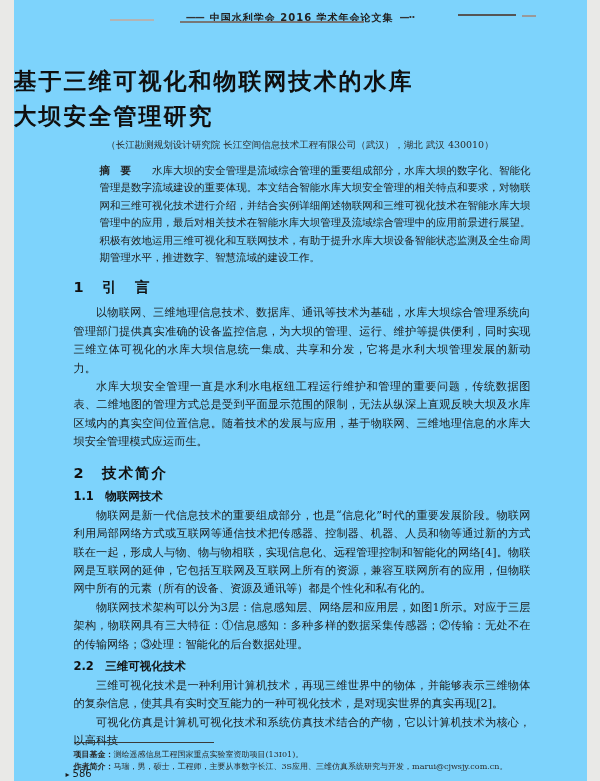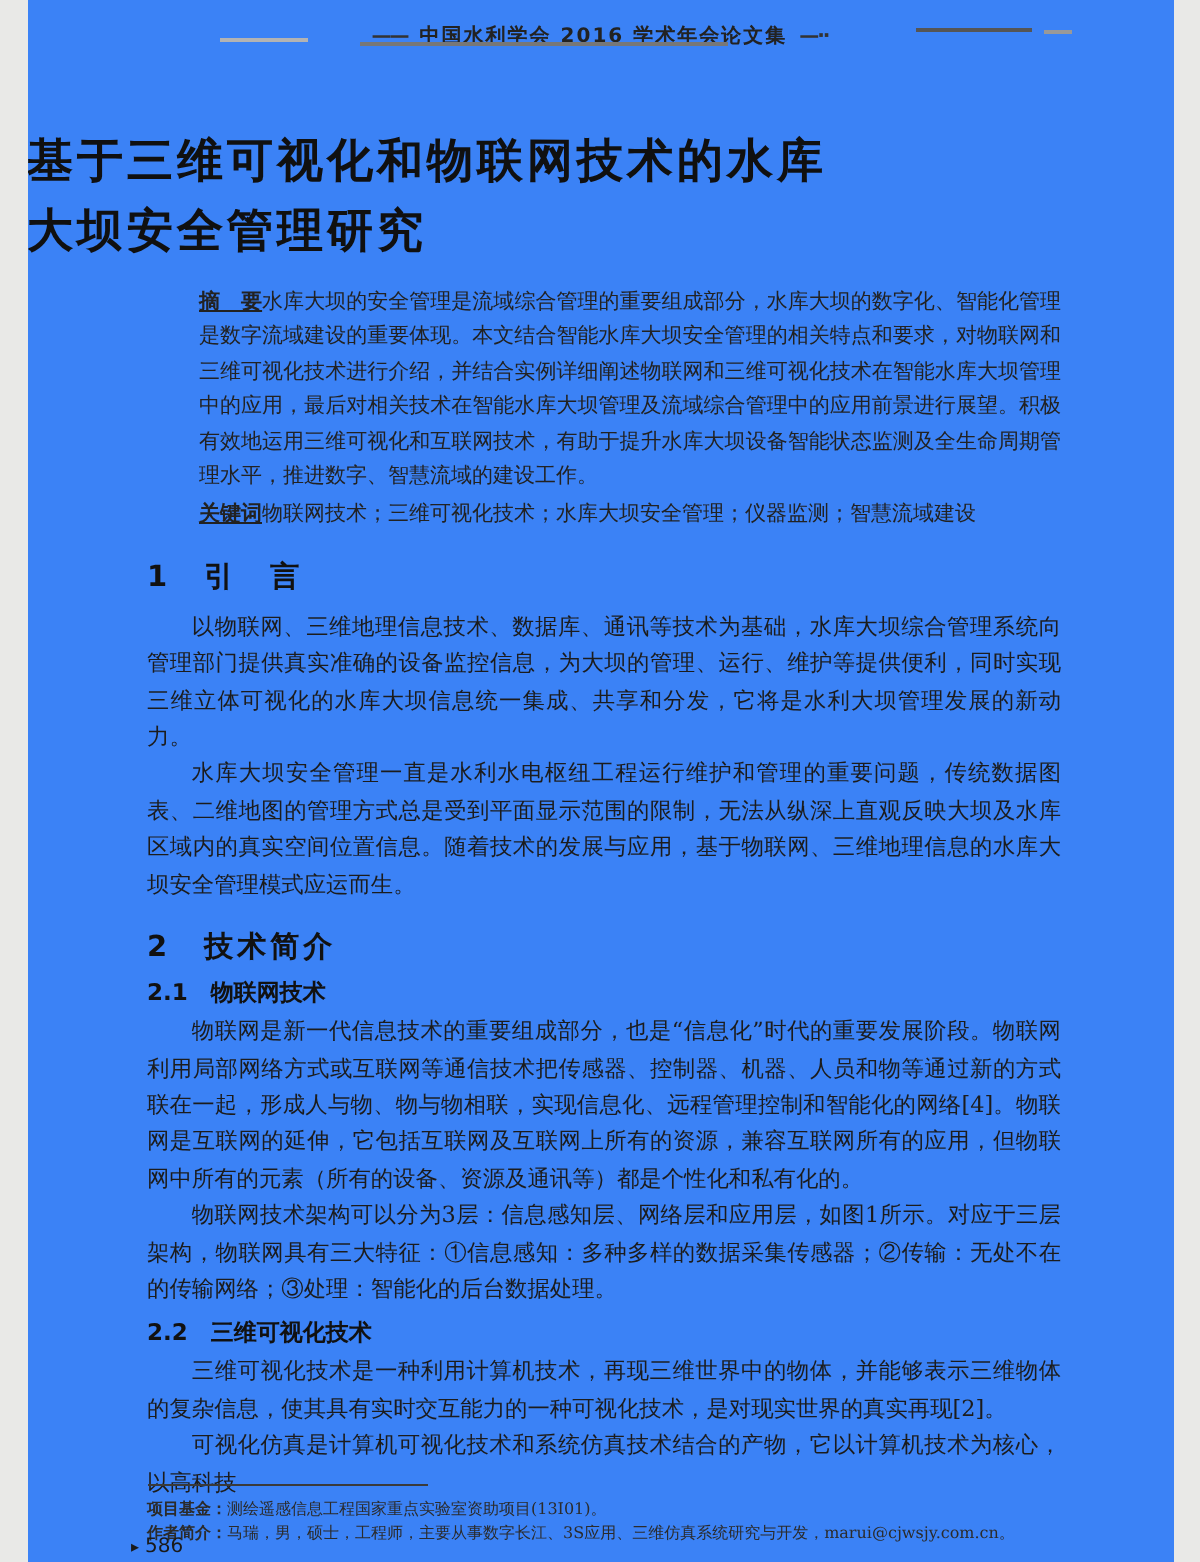--- a/index.html
+++ b/index.html
@@ -1,21 +1,21 @@
 <!DOCTYPE html>
 <html><head>
 <meta charset="utf-8">
 <style>
   * { margin:0; padding:0; box-sizing:border-box; }
   html,body { background:#e9e9e7; }
   .page {
     position:relative;
     width:573px; height:781px;
     margin:0 auto;
-    background:#3b82f6;
+    background:#7dd3fc;
     overflow:hidden;
     color:#1c1c1c;
     font-family:"DejaVu Serif", serif;
   }
   
   .artifact { position:absolute; background:#8a8a8a; }
   .art-left    { left:96px;  top:19px; width:44px;  height:2px; background:#b3b3b3; }
   .art-under   { left:166px; top:21px; width:184px; height:1.5px; background:#777; }
   .art-right   { left:444px; top:14px; width:58px;  height:2px; background:#555; }
   .art-dots    { left:508px; top:15px; width:14px;  height:1.5px; background:#999; }
@@ -58,21 +58,21 @@
   .content { padding:0 56px 0 60px; }
 
   .abstract-block {
     margin-top:10px;
     padding-left:26px;
     font-size:10.5px;
     line-height:17.4px;
     text-align:justify;
     color:#222;
   }
-  .abstract-block .lbl { font-weight:bold; font-family:"DejaVu Sans", sans-serif; margin-right:0;text-decoration:underline; }
+  .abstract-block .lbl { font-weight:bold; font-family:"DejaVu Sans", sans-serif; margin-right:21px; }
   .kw-line { margin-top:2px; }
 
   h2.sec {
     margin-top:12px; margin-bottom:7px;
     font-size:14.5px; font-weight:bold;
     font-family:"DejaVu Sans", sans-serif;
     color:#111; letter-spacing:2px;
   }
   h2.sec2 { margin-top:12px; margin-bottom:6px; }
   h3.subsec {
@@ -118,35 +118,35 @@
   <div class="header">
     <span class="hdash">——</span><span>中国水利学会 2016 学术年会论文集</span><span class="hdash">—··</span>
   </div>
 
   <h1 class="title">
     <span>基于三维可视化和物联网技术的水库</span><br>
     <span>大坝安全管理研究</span>
   </h1>
 
 
+  <div class="affiliation">（长江勘测规划设计研究院 长江空间信息技术工程有限公司（武汉），湖北 武汉 430010）</div>
 
   <div class="content">
 
     <div class="abstract-block">
       <p><span class="lbl">摘　要</span><span>水库大坝的安全管理是流域综合管理的重要组成部分，水库大坝的数字化、智能化管理是数字流域建设的重要体现。本文结合智能水库大坝安全管理的相关特点和要求，对物联网和三维可视化技术进行介绍，并结合实例详细阐述物联网和三维可视化技术在智能水库大坝管理中的应用，最后对相关技术在智能水库大坝管理及流域综合管理中的应用前景进行展望。积极有效地运用三维可视化和互联网技术，有助于提升水库大坝设备智能状态监测及全生命周期管理水平，推进数字、智慧流域的建设工作。</span></p>
-      <p class="kw-line"><span class="lbl">关键词</span><span>物联网技术；三维可视化技术；水库大坝安全管理；仪器监测；智慧流域建设</span></p>
     </div>
 
     <h2 class="sec">1　引　言</h2>
     <p class="body-p">以物联网、三维地理信息技术、数据库、通讯等技术为基础，水库大坝综合管理系统向管理部门提供真实准确的设备监控信息，为大坝的管理、运行、维护等提供便利，同时实现三维立体可视化的水库大坝信息统一集成、共享和分发，它将是水利大坝管理发展的新动力。</p>
     <p class="body-p">水库大坝安全管理一直是水利水电枢纽工程运行维护和管理的重要问题，传统数据图表、二维地图的管理方式总是受到平面显示范围的限制，无法从纵深上直观反映大坝及水库区域内的真实空间位置信息。随着技术的发展与应用，基于物联网、三维地理信息的水库大坝安全管理模式应运而生。</p>
 
     <h2 class="sec sec2">2　技术简介</h2>
 
-    <h3 class="subsec">2.1　物联网技术</h3>
+    <h3 class="subsec">1.1　物联网技术</h3>
     <p class="body-p">物联网是新一代信息技术的重要组成部分，也是“信息化”时代的重要发展阶段。物联网利用局部网络方式或互联网等通信技术把传感器、控制器、机器、人员和物等通过新的方式联在一起，形成人与物、物与物相联，实现信息化、远程管理控制和智能化的网络[4]。物联网是互联网的延伸，它包括互联网及互联网上所有的资源，兼容互联网所有的应用，但物联网中所有的元素（所有的设备、资源及通讯等）都是个性化和私有化的。</p>
     <p class="body-p">物联网技术架构可以分为3层：信息感知层、网络层和应用层，如图1所示。对应于三层架构，物联网具有三大特征：①信息感知：多种多样的数据采集传感器；②传输：无处不在的传输网络；③处理：智能化的后台数据处理。</p>
 
     <h3 class="subsec">2.2　三维可视化技术</h3>
     <p class="body-p">三维可视化技术是一种利用计算机技术，再现三维世界中的物体，并能够表示三维物体的复杂信息，使其具有实时交互能力的一种可视化技术，是对现实世界的真实再现[2]。</p>
     <p class="body-p">可视化仿真是计算机可视化技术和系统仿真技术结合的产物，它以计算机技术为核心，以高科技</p>
 
   </div>
 
   <div class="footnote-area">

